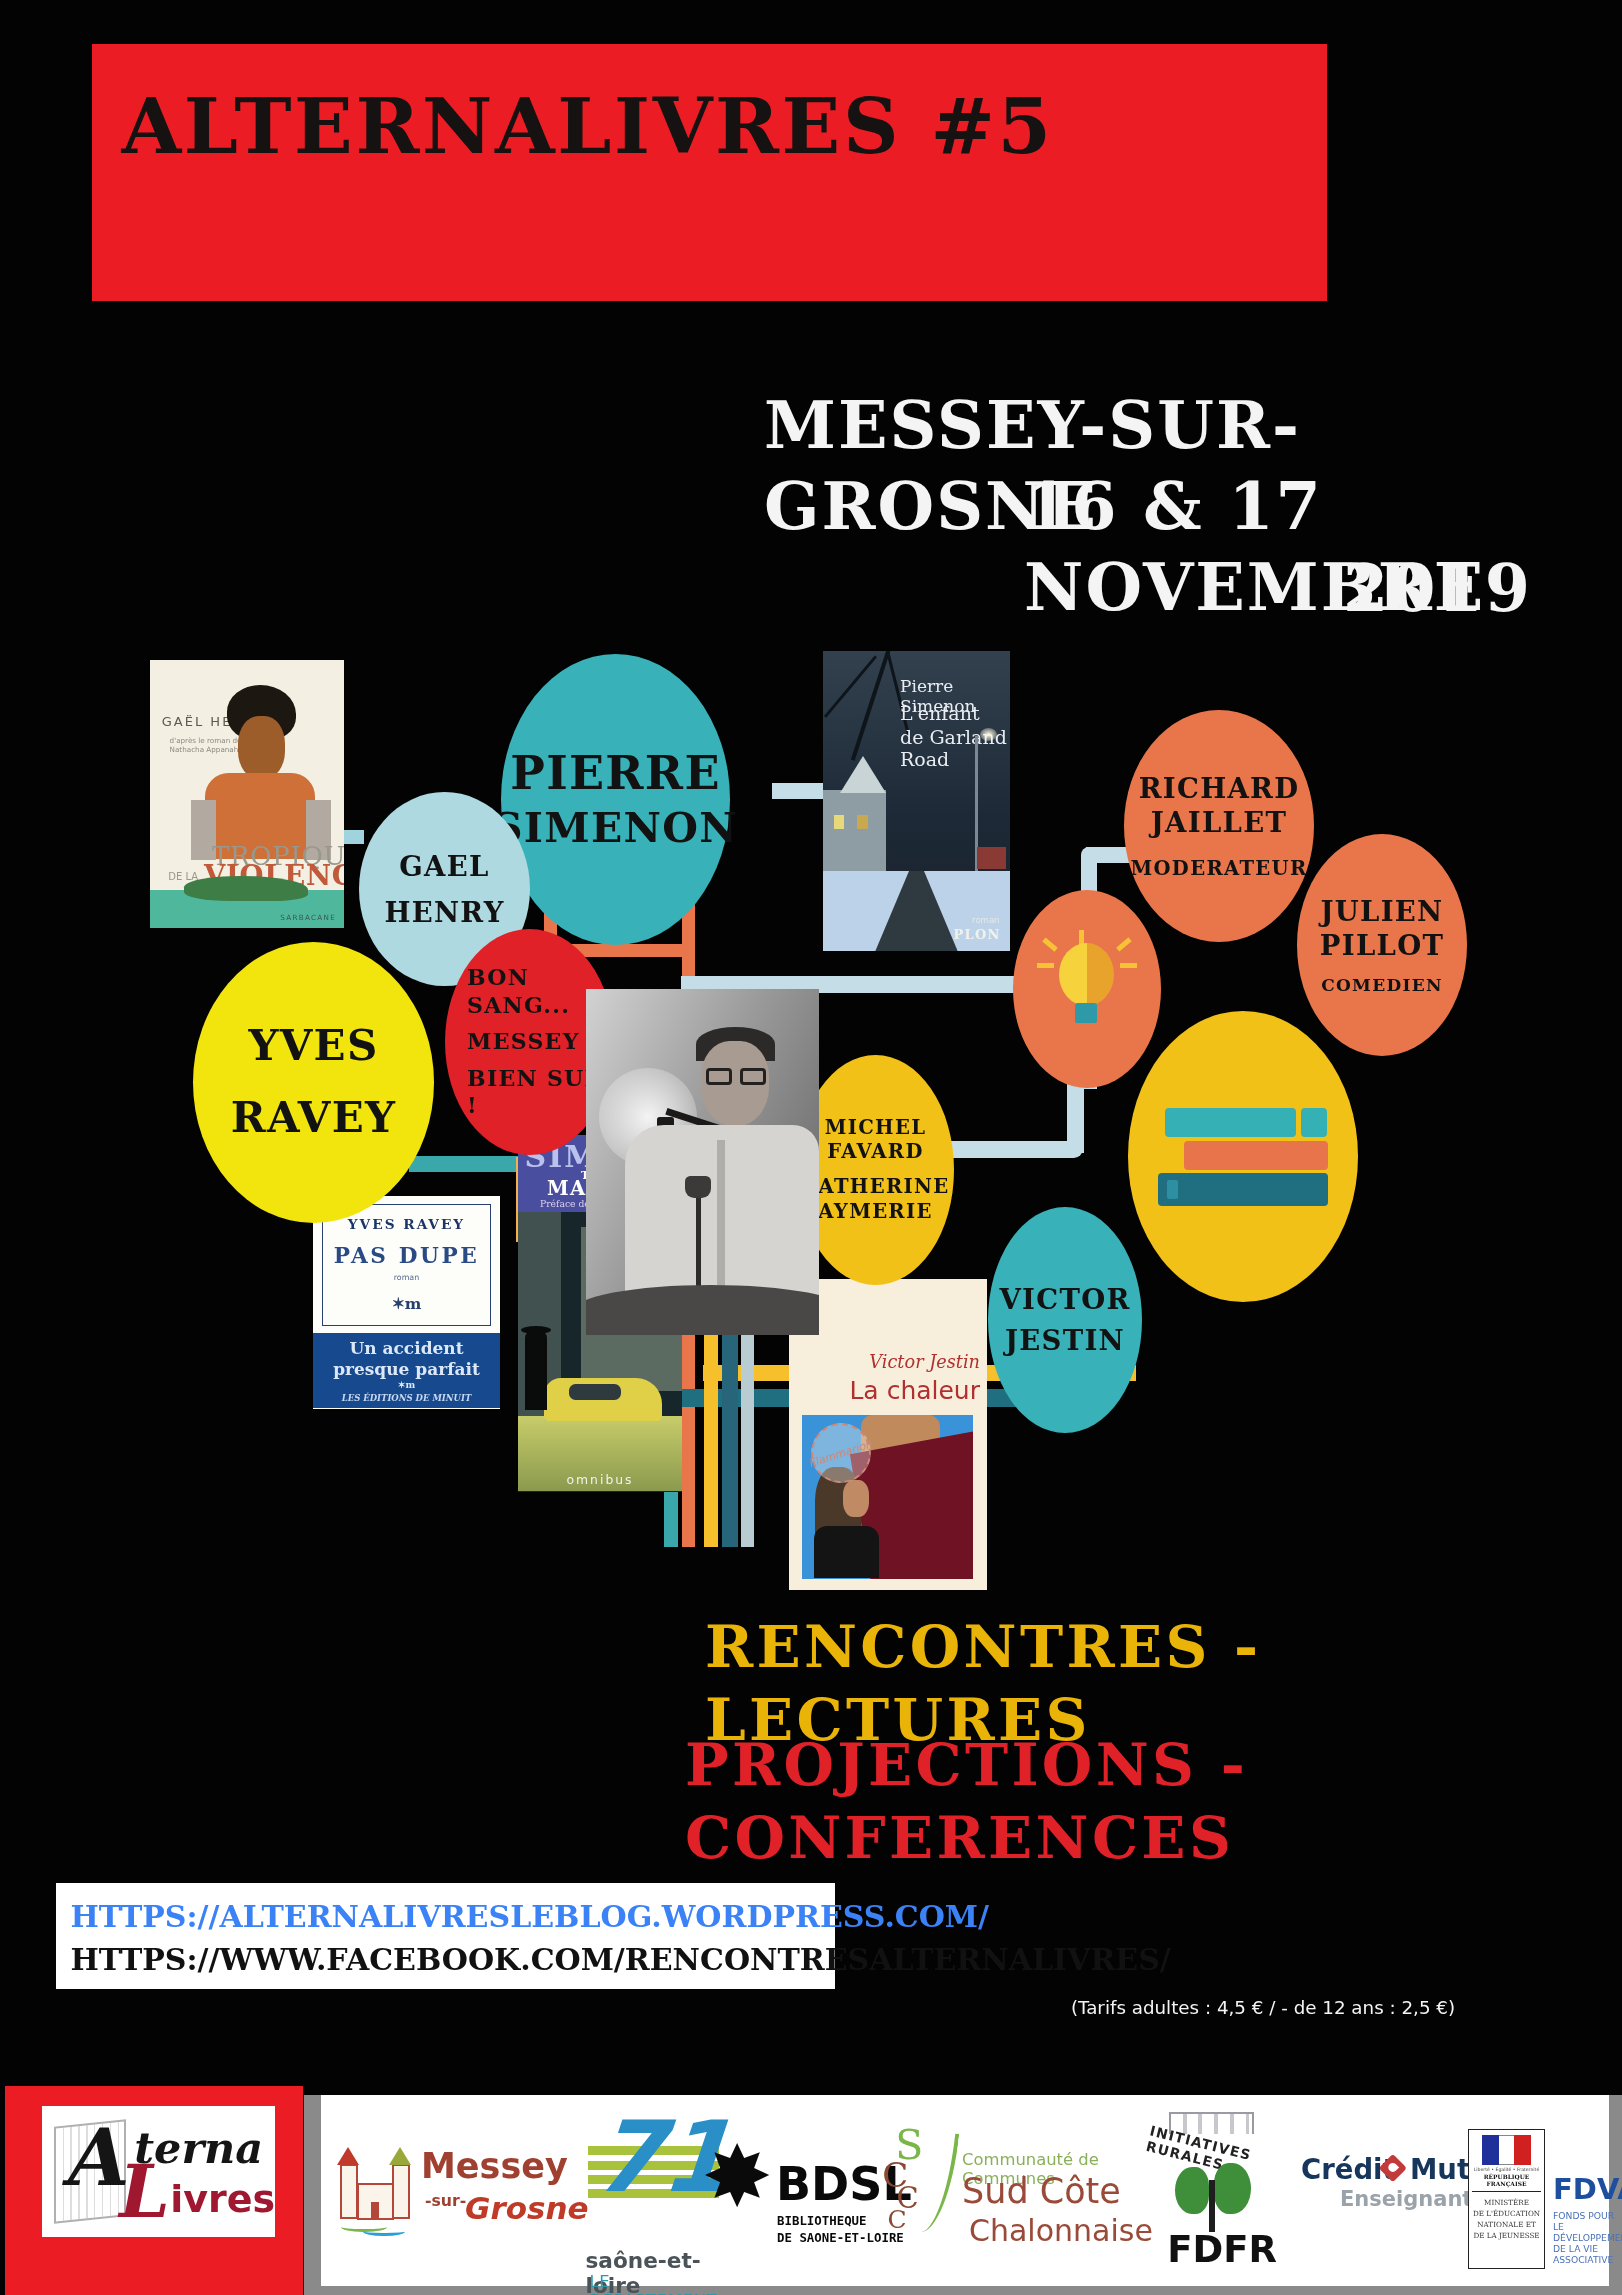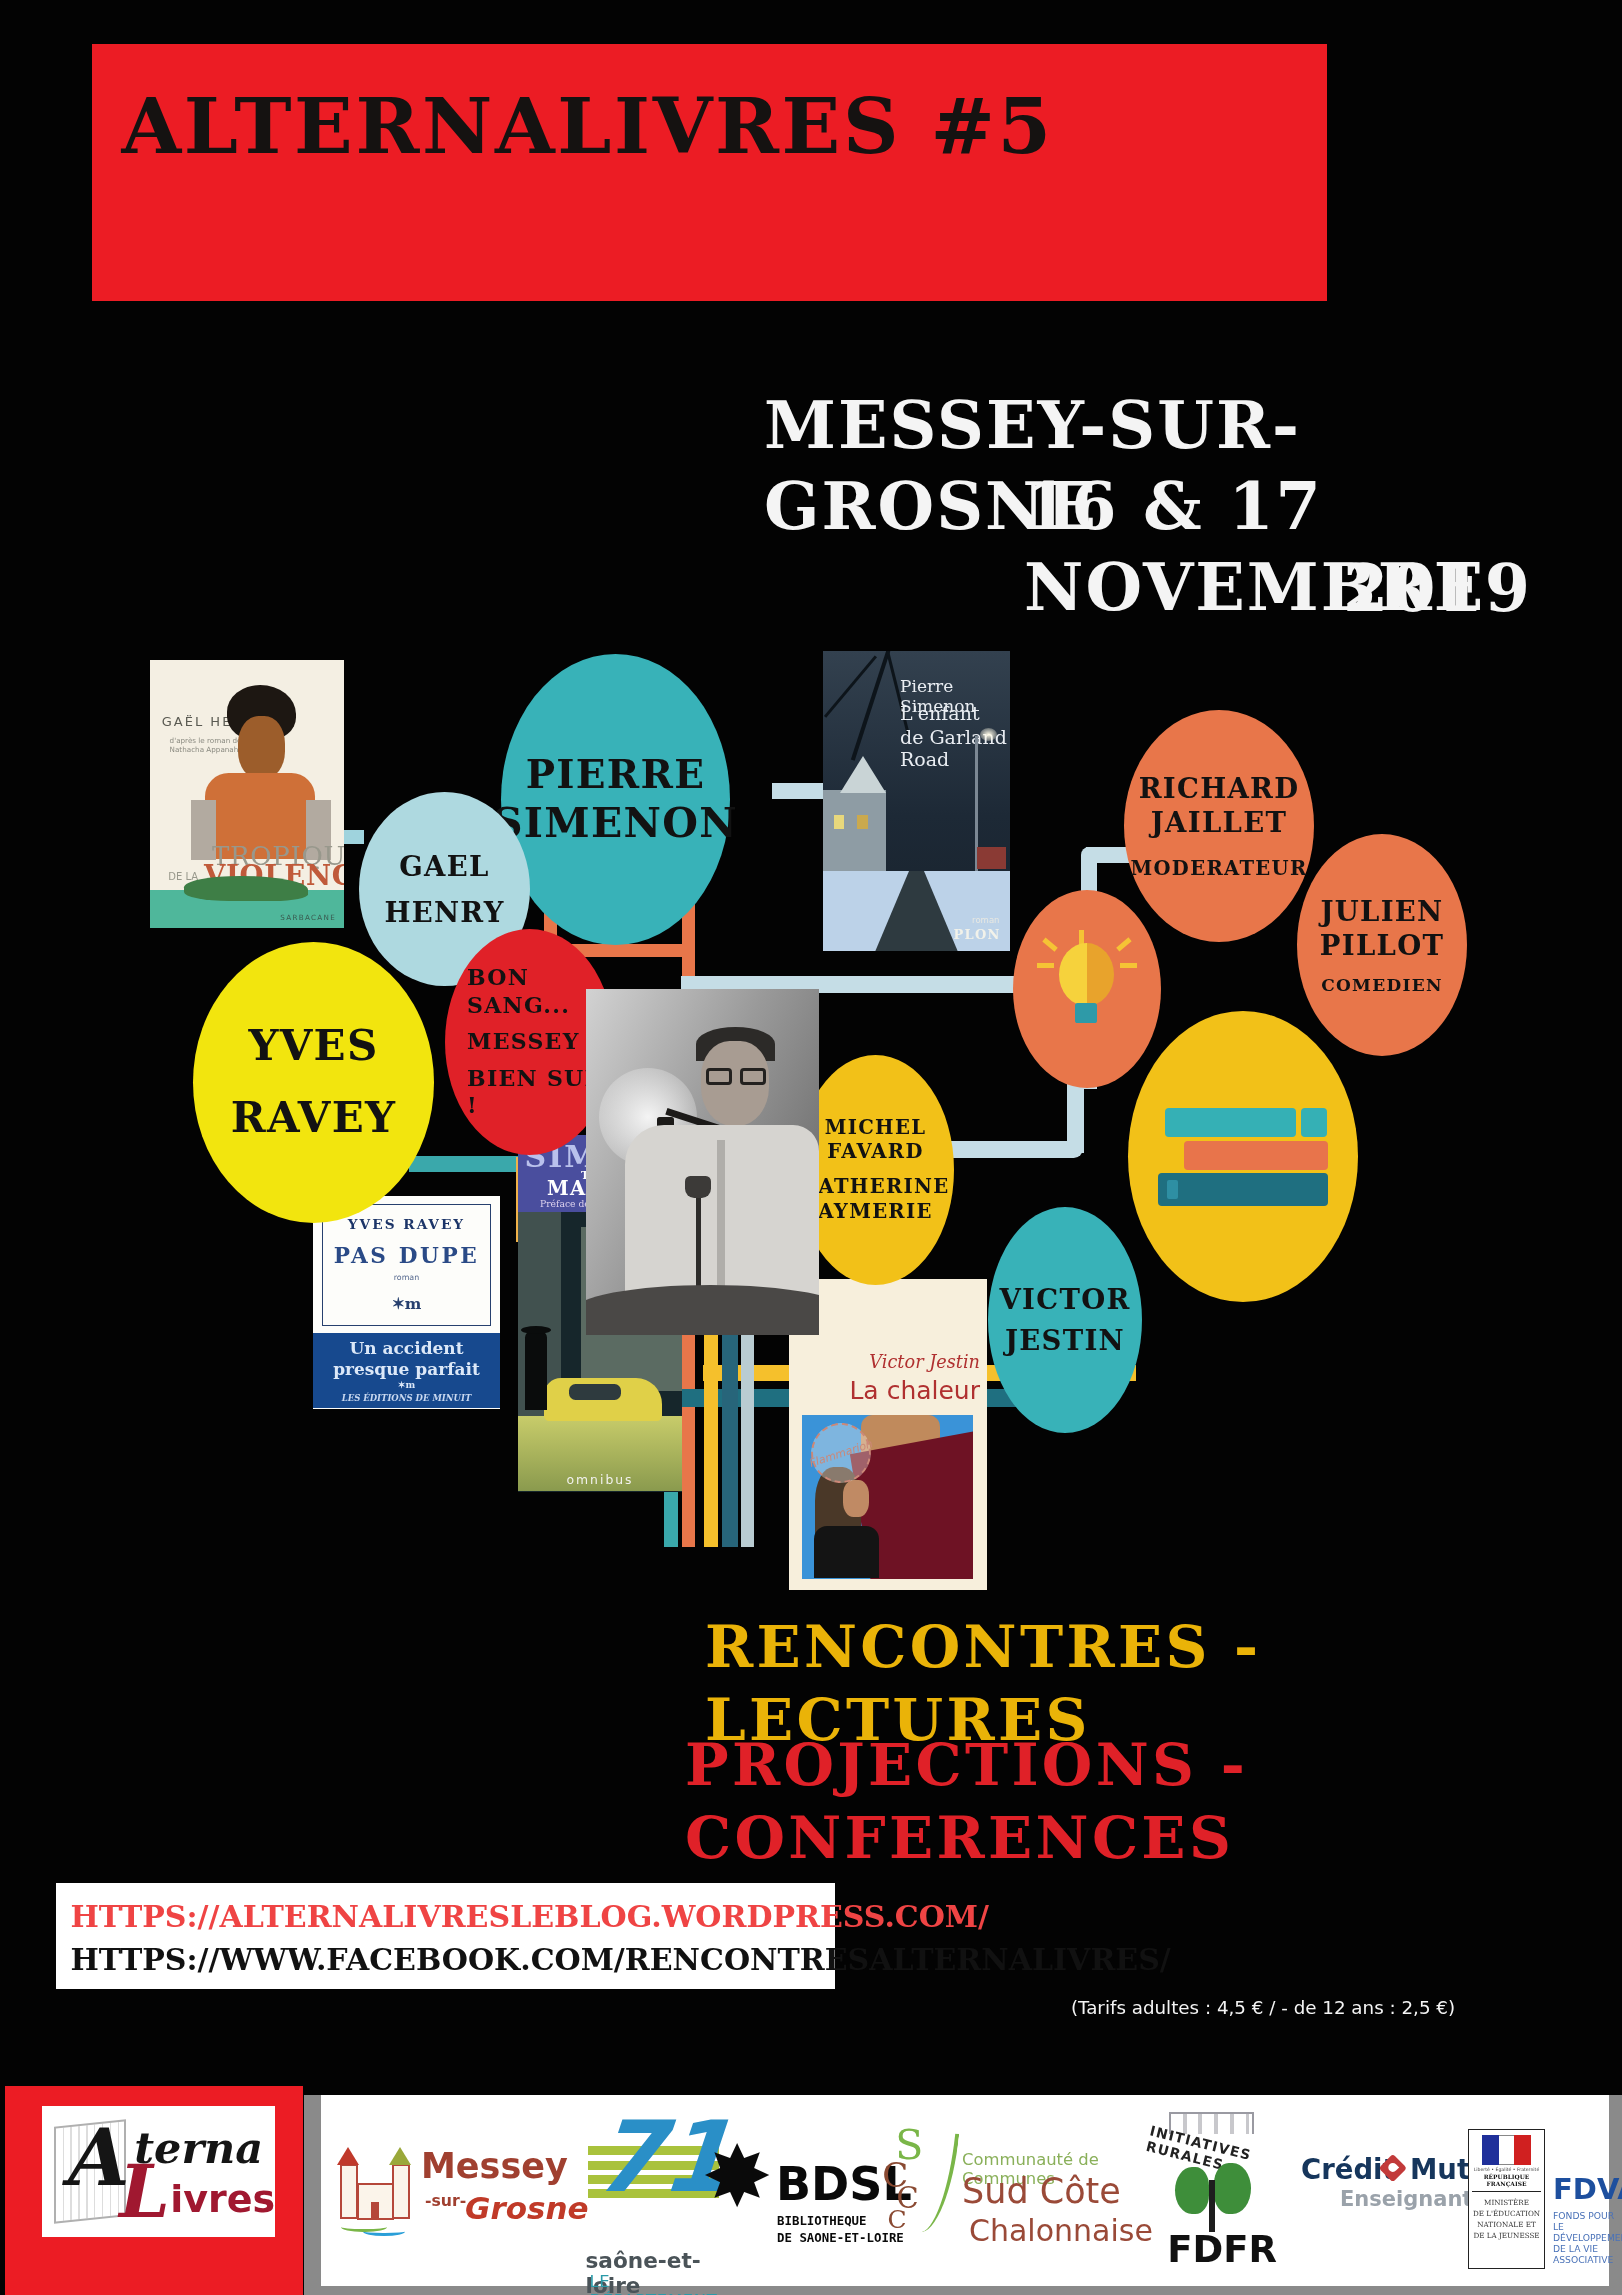--- a/index.html
+++ b/index.html
@@ -130,21 +130,21 @@
       <div class="abs" style="left:59px;top:0;width:79px;height:56px;background:#c08a5c;border-radius:11.8px;"></div>
       <div class="abs" style="left:0;top:0;width:171px;height:164px;background:#6e1224;clip-path:polygon(28% 24%,100% 10%,100% 100%,40% 100%);"></div>
       <div class="abs" style="left:13px;top:52px;width:46px;height:85px;background:#4a3828;border-radius:40% 40% 20% 20%;"></div>
       <div class="abs" style="left:41px;top:65px;width:26px;height:37px;background:#c08a64;border-radius:40%;"></div>
       <div class="abs" style="left:11.8px;top:111px;width:65px;height:52px;background:#141414;border-radius:13px 13px 0 0;"></div>
       <div class="abs" style="left:9.2px;top:7.9px;width:60px;height:60px;border:2px dashed #cc8878;border-radius:50%;color:#cc8878;font-size:11px;font-style:italic;display:flex;align-items:center;justify-content:center;transform:rotate(-18deg);background:rgba(255,245,238,.35);">Flammarion</div>
     </div>
   </div>
 
   <div class="circle" style="left:501px;top:654px;width:229px;height:291px;background:#38b2b8;">
-    <div class="ctext" style="font-size:39px;">PIERRE</div>
+    <div class="ctext" style="font-size:46px;">PIERRE</div>
     <div class="ctext" style="font-size:41px;">SIMENON</div>
   </div>
 
   <div class="circle" style="left:359px;top:792px;width:171px;height:194px;background:#aed9e0;">
     <div class="ctext" style="font-size:27.5px;">GAEL</div>
     <div class="ctext" style="font-size:27.5px;margin-top:11.8px;">HENRY</div>
   </div>
 
   <div class="circle" style="left:1124px;top:710px;width:190px;height:232px;background:#e8764a;">
     <div class="ctext" style="font-size:27.5px;">RICHARD</div>
@@ -215,21 +215,21 @@
     <div class="abs" style="left:131px;top:151px;width:7.9px;height:164px;background:#b0aeaa;"></div>
     <div class="abs" style="left:110px;top:203px;width:5.2px;height:111px;background:#2e2c2a;"></div>
     <div class="abs" style="left:99px;top:187px;width:26px;height:22px;background:#3c3a38;border-radius:5.2px 5.2px 9.2px 9.2px;"></div>
     <div class="abs" style="left:-13px;top:296px;width:275px;height:52px;background:#4a4846;border-radius:50% 50% 0 0;"></div>
   </div>
 
   <div class="abs ctext" style="left:705px;top:1611px;font-size:58px;color:#eab308;letter-spacing:3.3px;">RENCONTRES - LECTURES</div>
   <div class="abs ctext" style="left:685px;top:1693px;font-size:58px;color:#e02128;letter-spacing:3.3px;margin-top:36px;">PROJECTIONS - CONFERENCES</div>
 
   <div class="abs" style="left:56px;top:1883px;width:779px;height:106px;background:#ffffff;">
-    <a class="abs sb" style="left:14.4px;top:15.7px;font-size:30px;color:#ef4444;text-decoration:none;letter-spacing:0;">HTTPS://ALTERNALIVRESLEBLOG.WORDPRESS.COM/</a>
+    <a class="abs sb" style="left:14.4px;top:15.7px;font-size:30px;color:#3b82f6;text-decoration:none;letter-spacing:0;">HTTPS://ALTERNALIVRESLEBLOG.WORDPRESS.COM/</a>
     <a class="abs sb" style="left:14.4px;top:59px;font-size:30px;color:#111;text-decoration:none;letter-spacing:0;">HTTPS://WWW.FACEBOOK.COM/RENCONTRESALTERNALIVRES/</a>
   </div>
 
   <div class="abs" style="left:1034px;top:1993px;width:458px;text-align:center;">
     <div class="sans" style="font-size:18.3px;color:#f4f4f4;margin-top:3.9px;">(Tarifs adultes : 4,5 € / - de 12 ans : 2,5 €)</div>
   </div>
 
   <div class="abs" style="left:304px;top:2095px;width:17px;height:200px;background:#8a8a8a;"></div>
   <div class="abs" style="left:321px;top:2286px;width:1302px;height:9.2px;background:#8a8a8a;"></div>
   <div class="abs" style="left:1608px;top:2095px;width:14.4px;height:200px;background:#8a8a8a;"></div>

